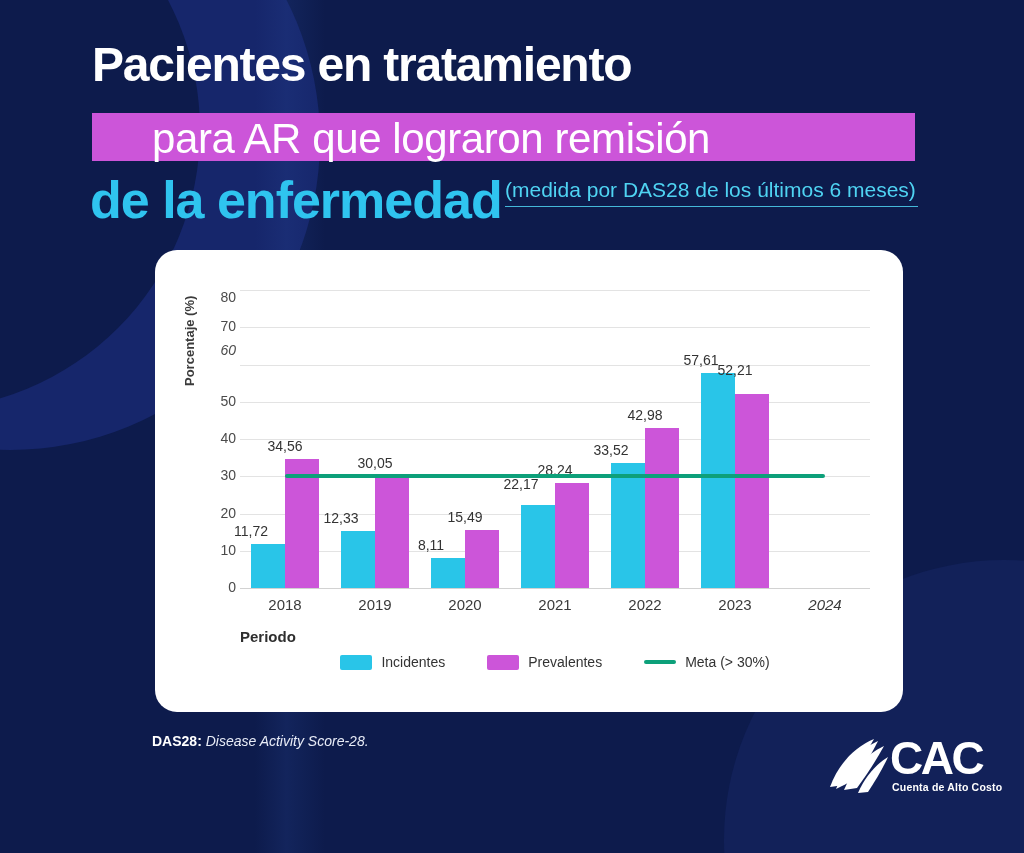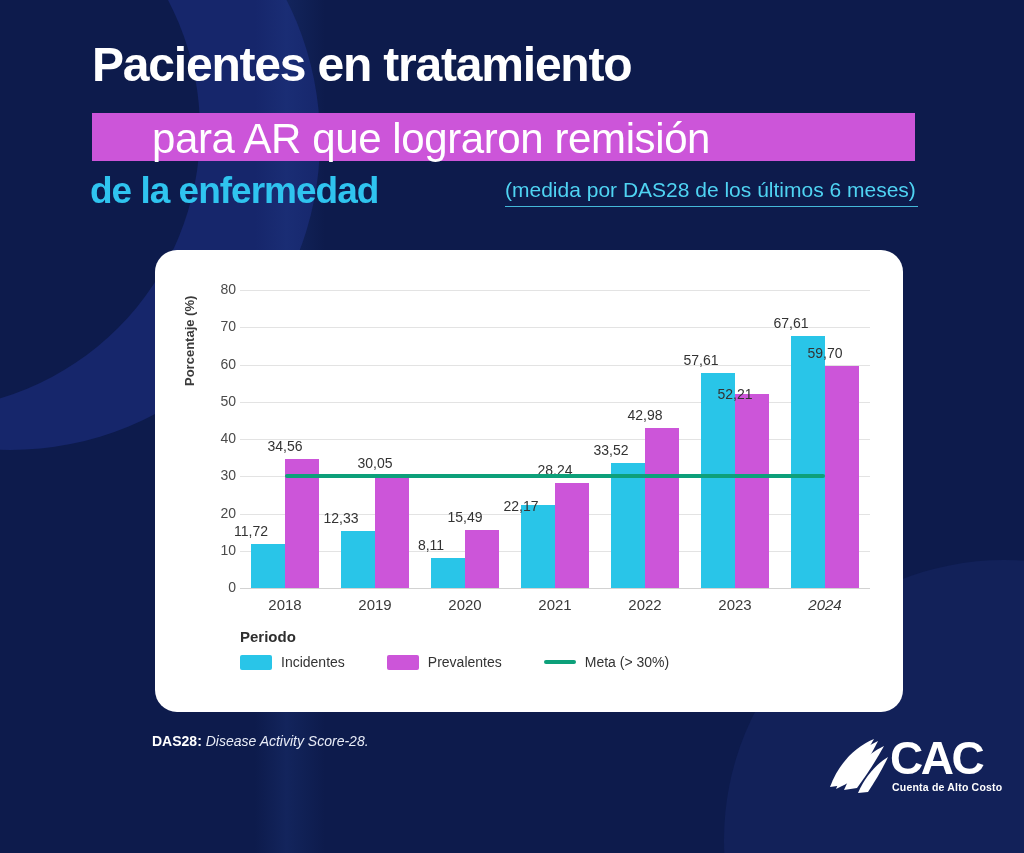--- a/index.html
+++ b/index.html
@@ -44,21 +44,21 @@
     position:absolute; left:92px; top:113px;
     width:823px; height:48px; background:#cc55d9;
   }
   .title-l2{
     position:absolute; left:152px; top:115px;
     font-size:42px; color:#ffffff; font-weight:300;
     letter-spacing:-.4px; white-space:nowrap;
   }
   .title-l3{
     position:absolute; left:90px; top:170px;
-    font-size:37px; font-weight:bold; color:#2fc4ef;
+    font-size:52px; font-weight:bold; color:#2fc4ef;
     letter-spacing:-1px; white-space:nowrap;
   }
   .title-note{
     position:absolute; left:505px; top:178px;
     font-size:21px; color:#4fd3f2; font-weight:300;
     white-space:nowrap;
   }
   .title-note-rule{
     position:absolute; left:505px; top:206px;
     width:413px; height:1px; background:#4fd3f2; opacity:.85;
@@ -119,21 +119,21 @@
     font-size:15px; color:#3b3b3b;
   }
   .xlabel{
     position:absolute; left:0; top:338px; width:630px; text-align:left;
     font-size:15px; font-weight:bold; color:#2e2e2e;
   }
 
   
   .legend{
     position:absolute; left:85px; top:404px; width:630px;
-    display:flex; justify-content:flex-start; align-items:center; gap:42px;
+    display:flex; justify-content:center; align-items:center; gap:42px;
   }
   .lg-item{ display:flex; align-items:center; gap:9px; }
   .sw{ width:32px; height:15px; border-radius:2px; }
   .sw.line{ height:4px; border-radius:2px; }
   .lg-text{ font-size:14px; color:#333333; white-space:nowrap; }
 
   
   .foot{
     position:absolute; left:152px; top:731px; z-index:3;
     font-size:14px; color:#e8ecf7; line-height:21px;
@@ -185,23 +185,23 @@
         <div class="gridline" style="top: 37.25px;"></div>
         <div class="gridline" style="top: 0px;"></div>
       </div>
     <div id="ytick-layer">
         <div class="ytick" style="top: 298px;">0</div>
         <div class="ytick" style="top: 260.75px;">10</div>
         <div class="ytick" style="top: 223.5px;">20</div>
         <div class="ytick" style="top: 186.25px;">30</div>
         <div class="ytick" style="top: 149px;">40</div>
         <div class="ytick" style="top: 111.75px;">50</div>
-        <div class="ytick" style="top: 75px;">60</div>
+        <div class="ytick" style="top: 61px; font-style: italic;">60</div>
         <div class="ytick" style="top: 37.25px;">70</div>
-        <div class="ytick" style="top: 0px;">80</div>
+        <div class="ytick" style="top: 8px;">80</div>
       </div>
     <div class="groups" id="groups">
         <div class="group" style="left: 7px;">
           <div class="bar inc" style="height: 43.657px; background: rgb(41, 197, 232);"></div>
           <div class="blabel inc" style="bottom: 48.657px;">11,72</div>
           <div class="bar pre" style="height: 128.736px; background: rgb(204, 85, 217);"></div>
           <div class="blabel pre" style="bottom: 133.736px;">34,56</div>
         </div>
         <div class="group" style="left: 97px;">
           <div class="bar inc" style="height: 57.1787px; background: rgb(41, 197, 232);"></div>
@@ -210,41 +210,35 @@
           <div class="blabel pre" style="bottom: 116.936px;">30,05</div>
         </div>
         <div class="group" style="left: 187px;">
           <div class="bar inc" style="height: 30.2097px; background: rgb(41, 197, 232);"></div>
           <div class="blabel inc" style="bottom: 35.2097px;">8,11</div>
           <div class="bar pre" style="height: 57.7002px; background: rgb(204, 85, 217);"></div>
           <div class="blabel pre" style="bottom: 62.7002px;">15,49</div>
         </div>
         <div class="group" style="left: 277px;">
           <div class="bar inc" style="height: 82.5833px; background: rgb(41, 197, 232);"></div>
-          <div class="blabel inc" style="bottom: 74px; margin-top: 28px;">22,17</div>
+          <div class="blabel inc" style="bottom: 96px; margin-top: 28px;">22,17</div>
           <div class="bar pre" style="height: 105.194px; background: rgb(204, 85, 217);"></div>
           <div class="blabel pre" style="bottom: 110.194px;">28,24</div>
         </div>
         <div class="group" style="left: 367px;">
           <div class="bar inc" style="height: 124.862px; background: rgb(41, 197, 232);"></div>
           <div class="blabel inc" style="bottom: 129.862px;">33,52</div>
           <div class="bar pre" style="height: 160.101px; background: rgb(204, 85, 217);"></div>
           <div class="blabel pre" style="bottom: 165.101px;">42,98</div>
         </div>
         <div class="group" style="left: 457px;">
           <div class="bar inc" style="height: 214.597px; background: rgb(41, 197, 232);"></div>
           <div class="blabel inc" style="bottom: 219.597px;">57,61</div>
           <div class="bar pre" style="height: 194.482px; background: rgb(204, 85, 217);"></div>
-          <div class="blabel pre" style="bottom: 186px;">52,21</div>
-        </div>
-        <div class="group" style="left: 547px;">
-          <div class="bar inc" style="height: 251.847px; background: rgb(41, 197, 232);"></div>
-          <div class="blabel inc" style="bottom: 256.847px;">67,61</div>
-          <div class="bar pre" style="height: 222.382px; background: rgb(204, 85, 217);"></div>
-          <div class="blabel pre" style="bottom: 227.382px;">59,70</div>
+          <div class="blabel pre" style="bottom: 210px;">52,21</div>
         </div>
       </div>
     <div id="meta-layer">
         <div class="meta-line" style="left: 45px; width: 540px; top: 184.25px; background: rgb(13, 160, 122);"></div>
       </div>
     <div id="xtick-layer">
         <div class="xtick" style="left: 7px;">2018</div>
         <div class="xtick" style="left: 97px;">2019</div>
         <div class="xtick" style="left: 187px;">2020</div>
         <div class="xtick" style="left: 277px;">2021</div>

